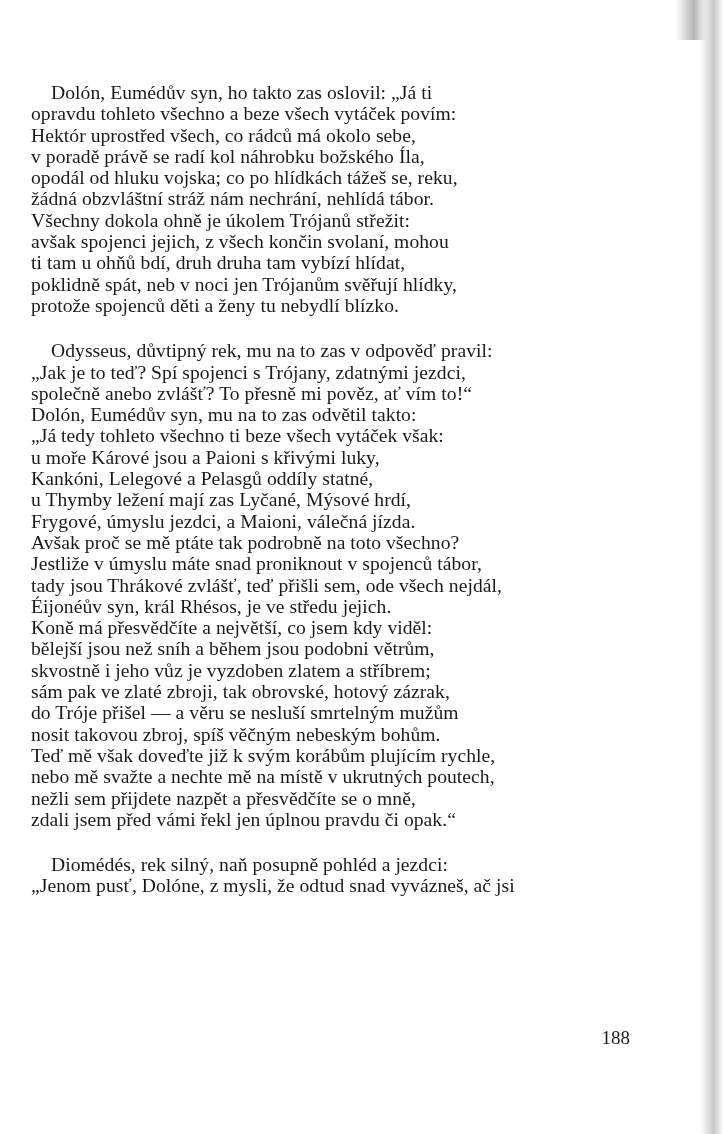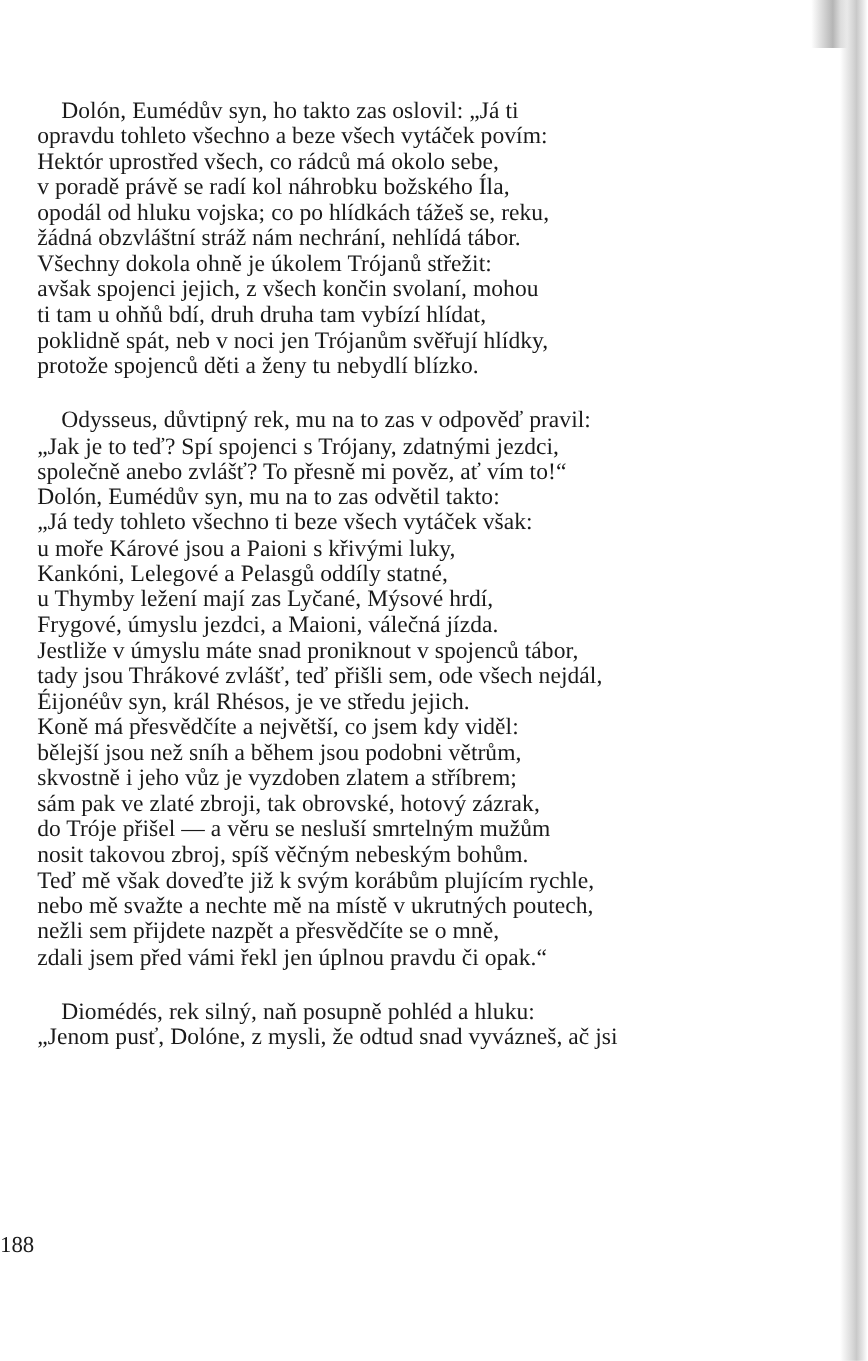--- a/index.html
+++ b/index.html
@@ -21,21 +21,21 @@
     position: absolute; left: 3px; top: 82px; width: 600px;
   }
   .line {
     font-size: 19.6px; line-height: 21.3px; height: 21.3px;
     white-space: nowrap; letter-spacing: 0.05px; margin-left: 28px;
   }
   .indent { padding-left: 20px; }
   .stanza-gap { height: 24px; }
   .page-number {
     position: absolute; top: 1027px; left: 0; width: 630px;
-    text-align: left; font-size: 19px;
+    text-align: right; font-size: 19px;
   }
 </style>
 </head>
 <body>
 
 <div class="page-edge"></div>
 <div class="page-edge-top"></div>
 
 <div class="text-block">
   <div>
@@ -55,34 +55,35 @@
   <div>
     <div class="line indent">Odysseus, důvtipný rek, mu na to zas v odpověď pravil:</div>
     <div class="line">„Jak je to teď? Spí spojenci s Trójany, zdatnými jezdci,</div>
     <div class="line">společně anebo zvlášť? To přesně mi pověz, ať vím to!“</div>
     <div class="line">Dolón, Eumédův syn, mu na to zas odvětil takto:</div>
     <div class="line">„Já tedy tohleto všechno ti beze všech vytáček však:</div>
     <div class="line">u moře Kárové jsou a Paioni s křivými luky,</div>
     <div class="line">Kankóni, Lelegové a Pelasgů oddíly statné,</div>
     <div class="line">u Thymby ležení mají zas Lyčané, Mýsové hrdí,</div>
     <div class="line">Frygové, úmyslu jezdci, a Maioni, válečná jízda.</div>
+    <div class="line">Avšak proč se mě ptáte tak podrobně na toto všechno?</div>
     <div class="line">Jestliže v úmyslu máte snad proniknout v spojenců tábor,</div>
     <div class="line">tady jsou Thrákové zvlášť, teď přišli sem, ode všech nejdál,</div>
     <div class="line">Éijonéův syn, král Rhésos, je ve středu jejich.</div>
     <div class="line">Koně má přesvědčíte a největší, co jsem kdy viděl:</div>
     <div class="line">bělejší jsou než sníh a během jsou podobni větrům,</div>
     <div class="line">skvostně i jeho vůz je vyzdoben zlatem a stříbrem;</div>
     <div class="line">sám pak ve zlaté zbroji, tak obrovské, hotový zázrak,</div>
     <div class="line">do Tróje přišel — a věru se nesluší smrtelným mužům</div>
     <div class="line">nosit takovou zbroj, spíš věčným nebeským bohům.</div>
     <div class="line">Teď mě však doveďte již k svým korábům plujícím rychle,</div>
     <div class="line">nebo mě svažte a nechte mě na místě v ukrutných poutech,</div>
     <div class="line">nežli sem přijdete nazpět a přesvědčíte se o mně,</div>
     <div class="line">zdali jsem před vámi řekl jen úplnou pravdu či opak.“</div>
   </div>
   <div class="stanza-gap"></div>
   <div>
-    <div class="line indent">Diomédés, rek silný, naň posupně pohléd a hluku:</div>
+    <div class="line indent">Diomédés, rek silný, naň posupně pohléd a jezdci:</div>
     <div class="line">„Jenom pusť, Dolóne, z mysli, že odtud snad vyvázneš, ač jsi</div>
   </div>
 </div>
 
 <div class="page-number">188</div>
 
 </body></html>

